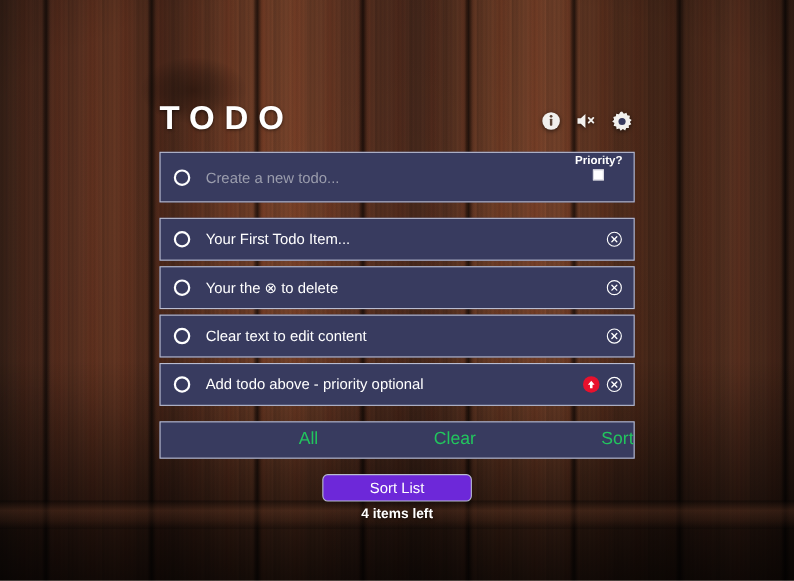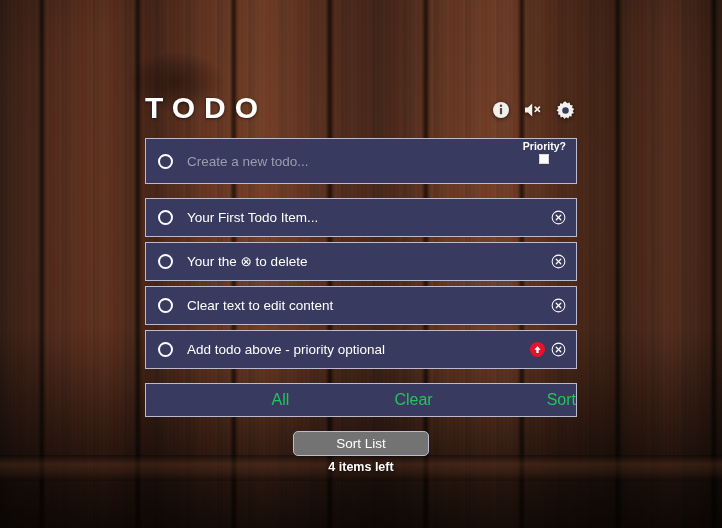--- a/index.html
+++ b/index.html
@@ -271,21 +271,21 @@
     cursor: pointer;
     user-select: none;
   }
 
   .sort-wrap {
     display: flex;
     justify-content: center;
     margin-top: 14px;
   }
   .sort-button {
-    background: #737373;
+    background: #6d28d9;
     border: 1px solid #b9bcd0;
     border-radius: 5px;
     color: #ffffff;
     font-family: "Liberation Sans", sans-serif;
     font-size: 13.5px;
     width: 136px;
     height: 25px;
     cursor: pointer;
     padding: 0;
   }

